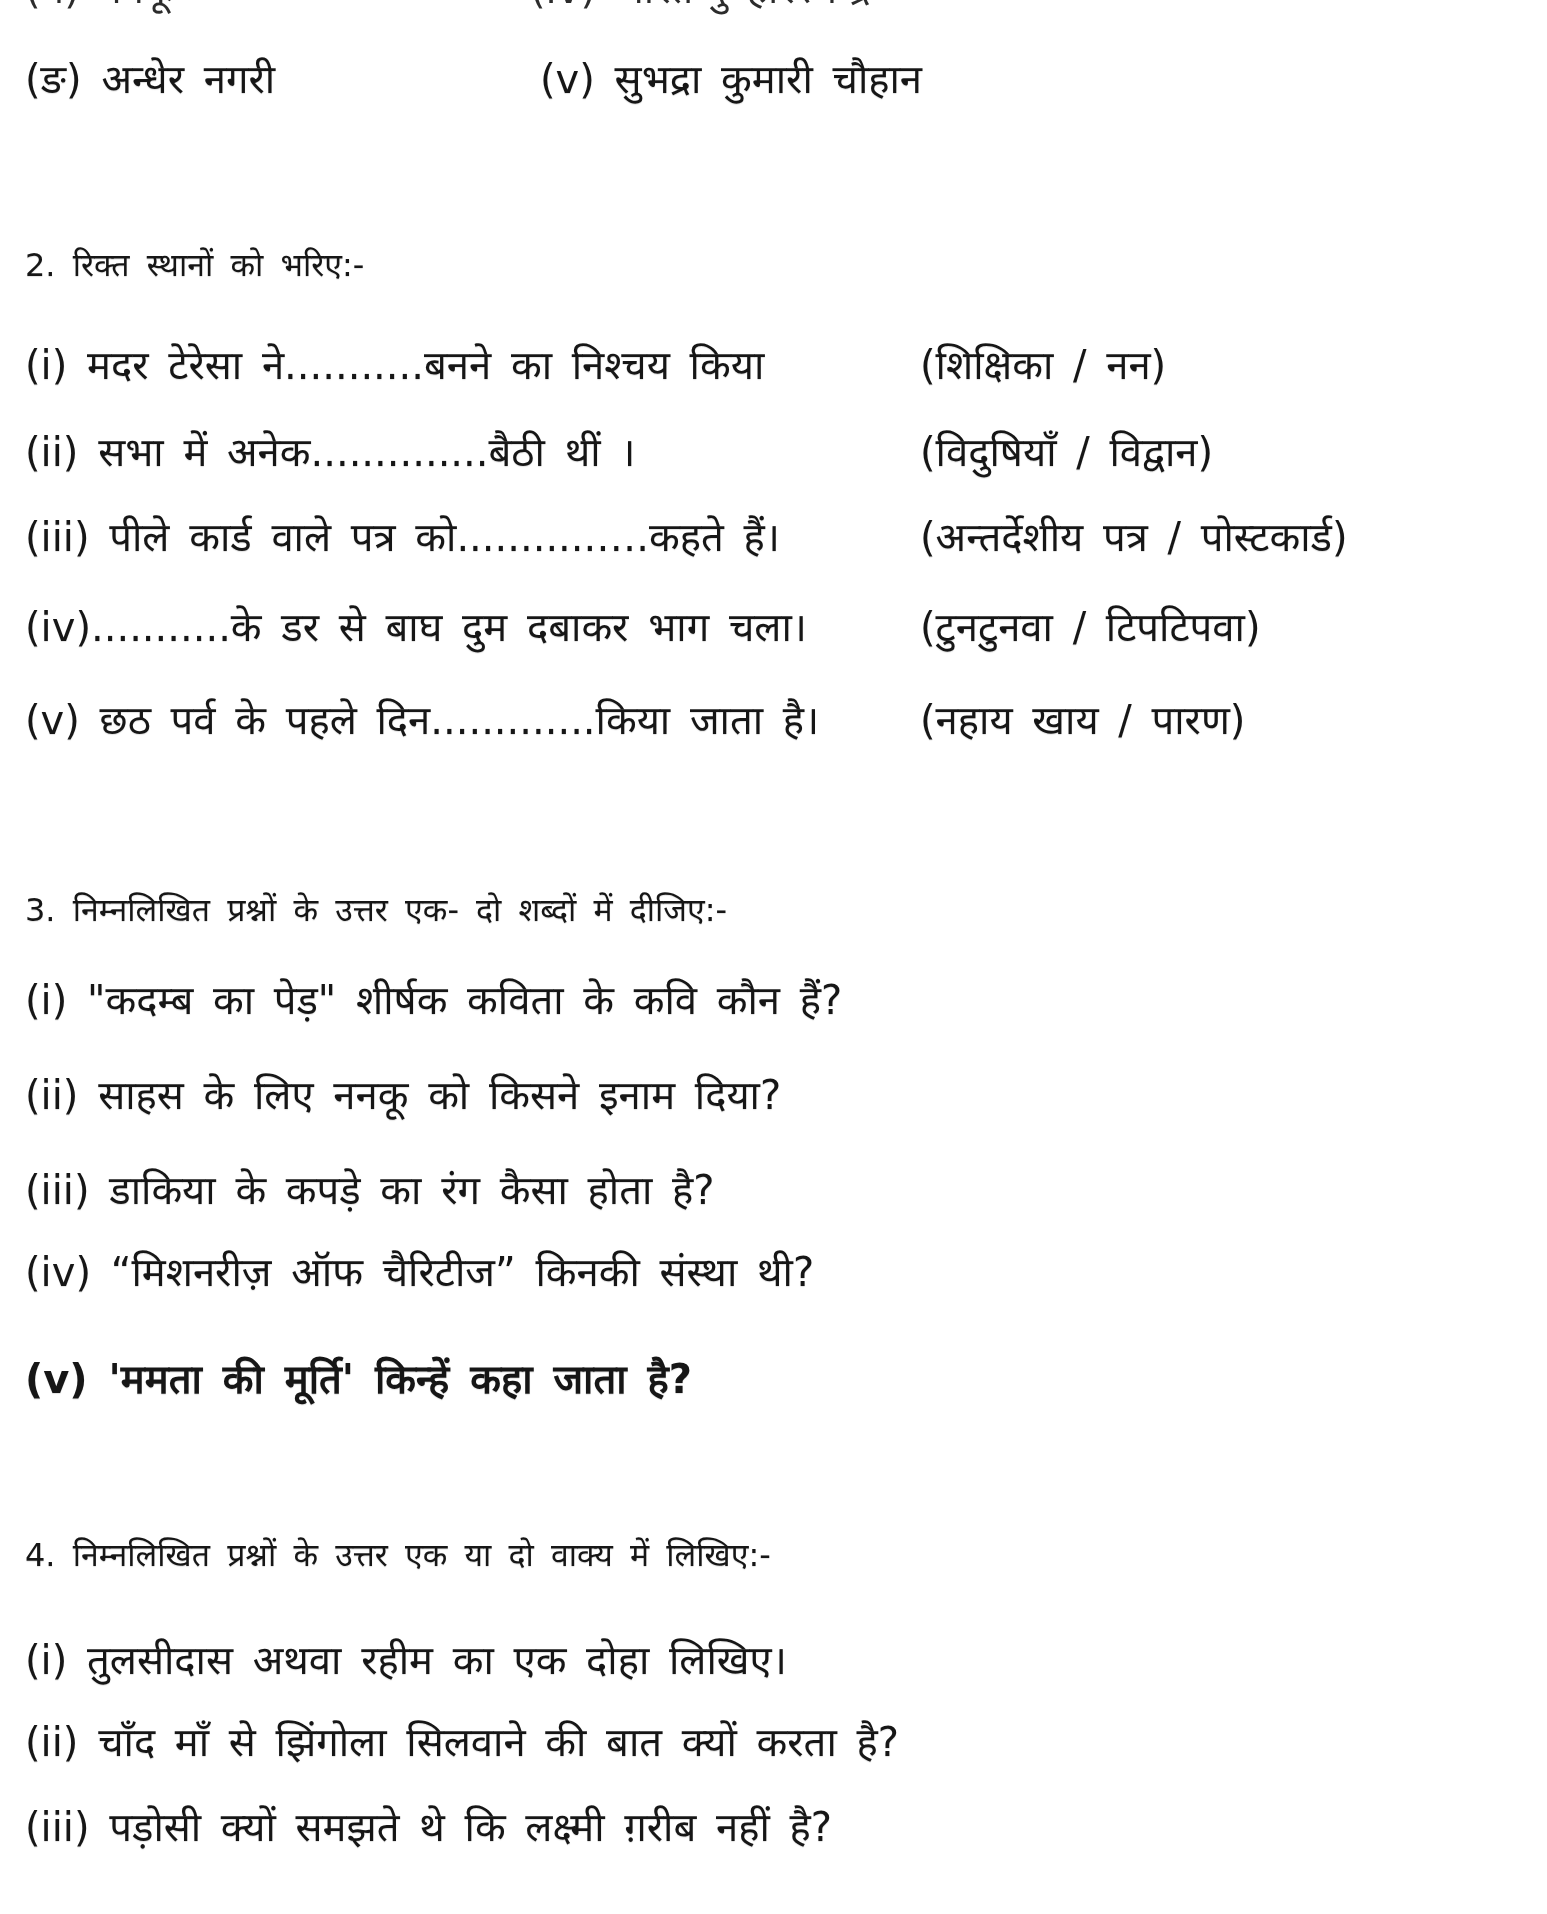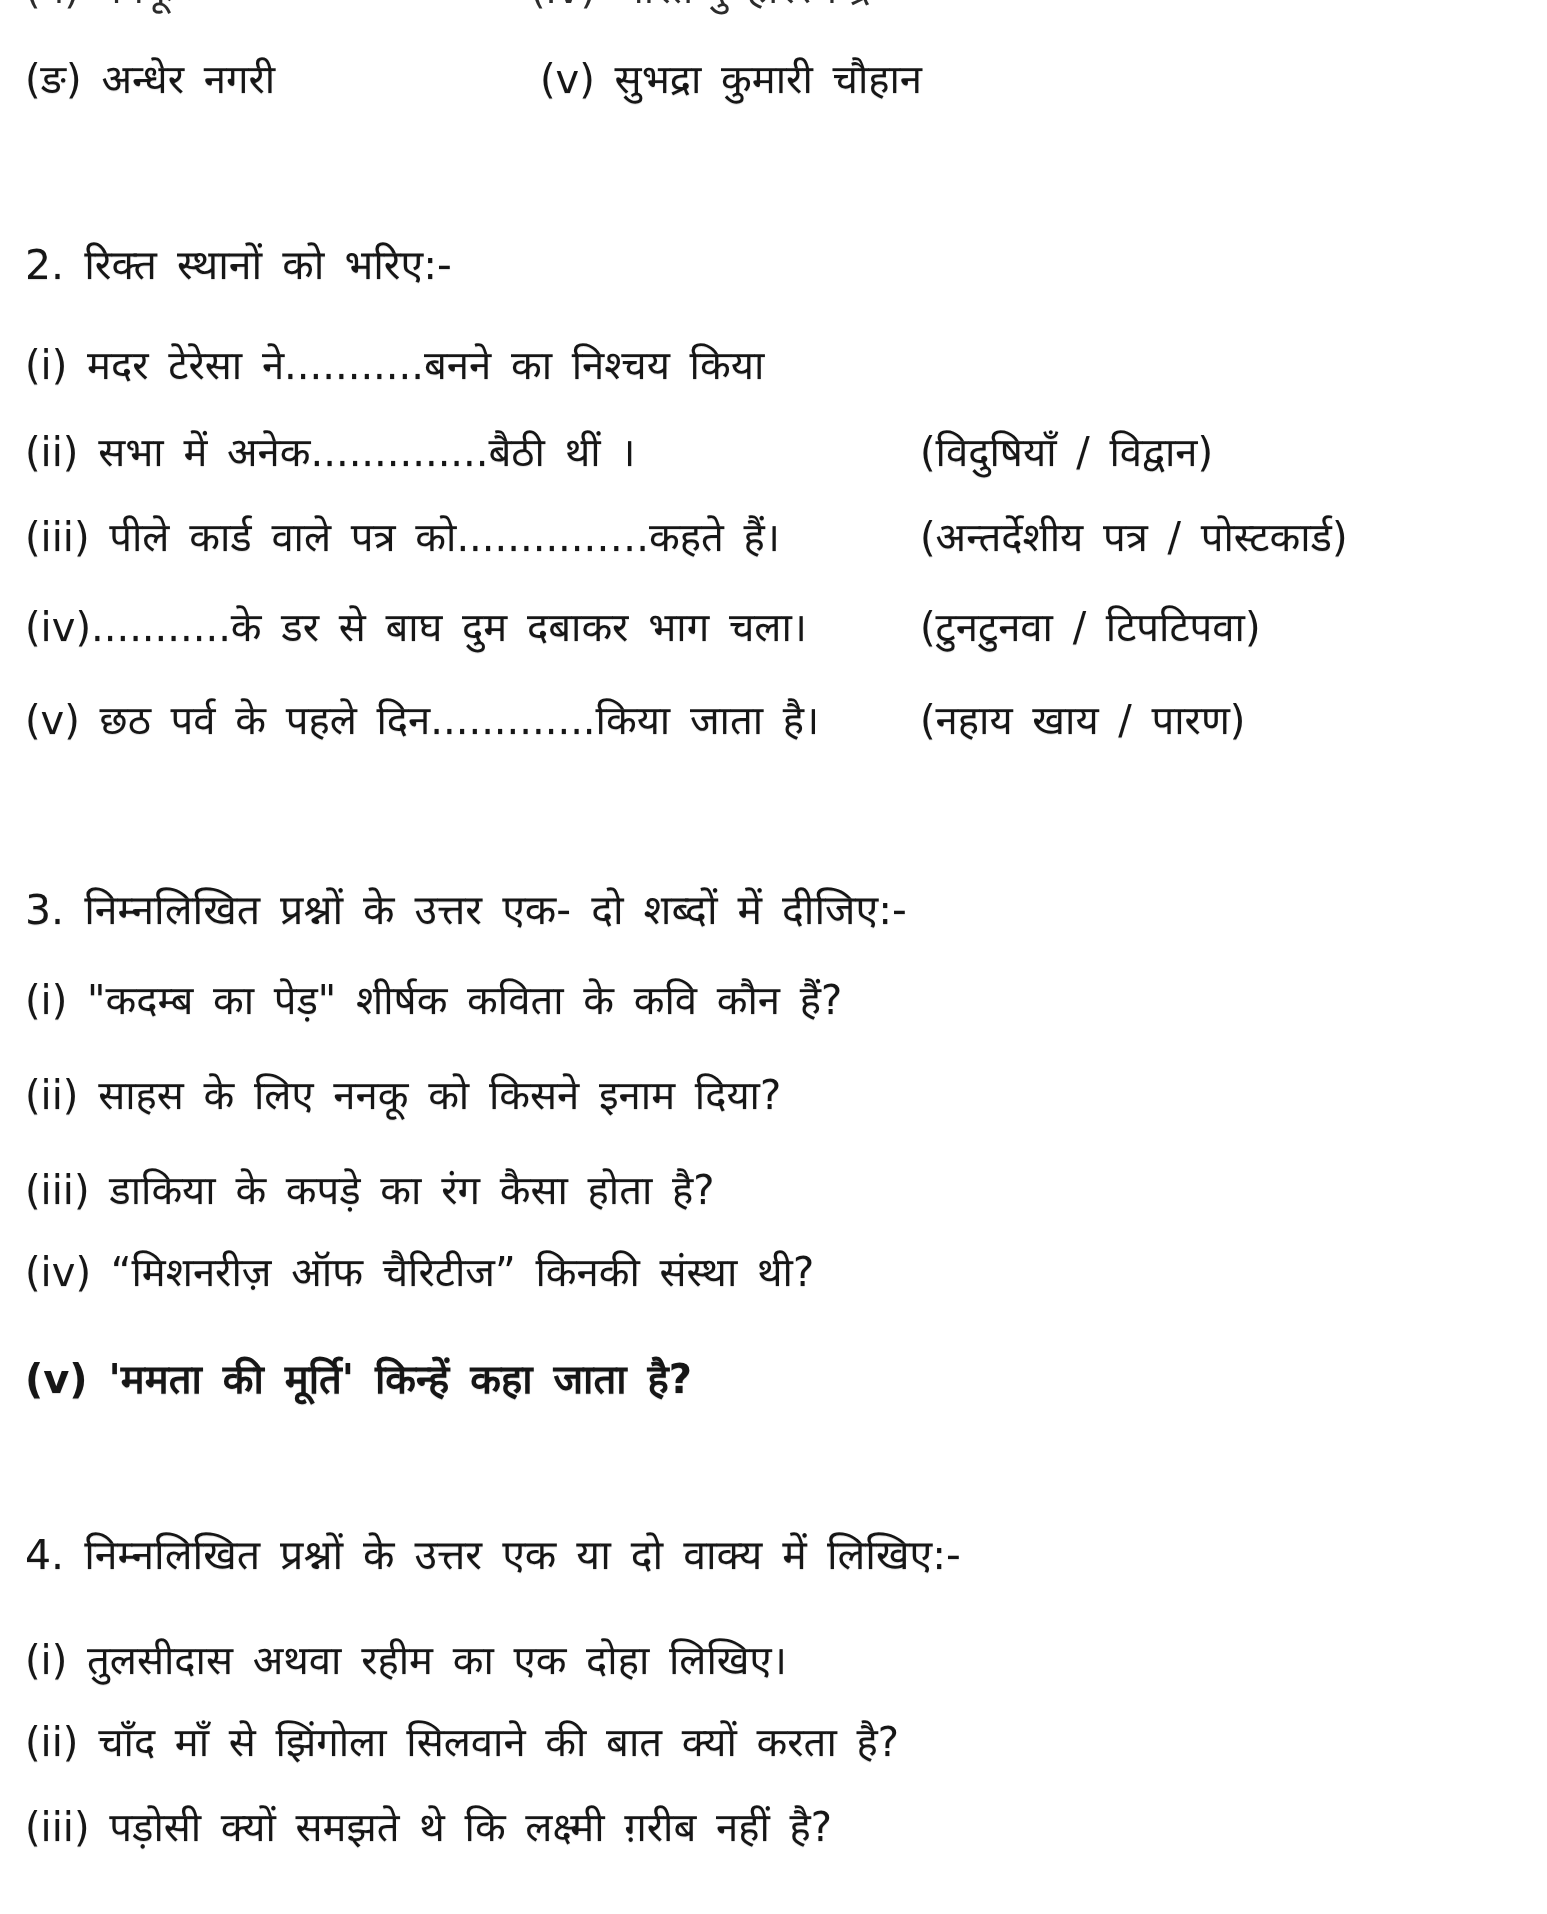--- a/index.html
+++ b/index.html
@@ -24,21 +24,21 @@
   .line {
     position: absolute;
     left: 25px;
     white-space: nowrap;
     font-size: 40px;
     line-height: 54px;
     word-spacing: 7px;
     text-shadow: 0 1px 1px rgba(0,0,0,0.12);
   }
   .heading {
-    font-size: 41px;
+    font-size: 32px;
   }
   
   .q-text {
     position: absolute;
     left: 0;
     top: 0;
     white-space: nowrap;
     text-align: center;
   }
   .q-options {
@@ -91,20 +91,21 @@
 
   <div class="line row-rel" style="top:52px;">
     <span class="match-left">(ङ) अन्धेर नगरी</span>
     <span class="match-right">(v) सुभद्रा कुमारी चौहान</span>
   </div>
 
   <div class="line heading" style="top:238px;">2. रिक्त स्थानों को भरिए:-</div>
 
   <div class="line row-rel" style="top:338px;">
     <span class="q-text">(i) मदर टेरेसा ने...........बनने का निश्चय किया</span>
+    <span class="q-options">(शिक्षिका / नन)</span>
   </div>
   <div class="line row-rel" style="top:425px;">
     <span class="q-text">(ii) सभा में अनेक..............बैठी थीं ।</span>
     <span class="q-options">(विदुषियाँ / विद्वान)</span>
   </div>
   <div class="line row-rel" style="top:510px;">
     <span class="q-text">(iii) पीले कार्ड वाले पत्र को...........….कहते हैं।</span>
     <span class="q-options">(अन्तर्देशीय पत्र / पोस्टकार्ड)</span>
   </div>
   <div class="line row-rel" style="top:600px;">

